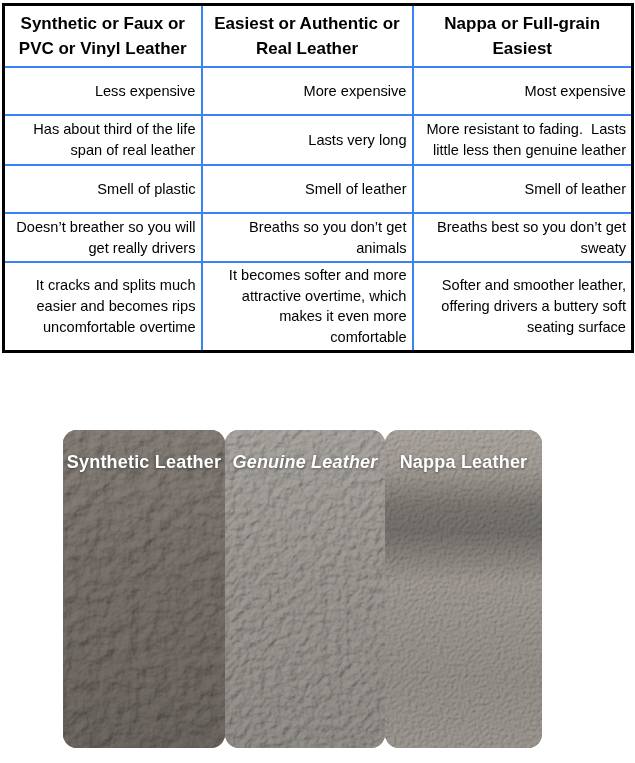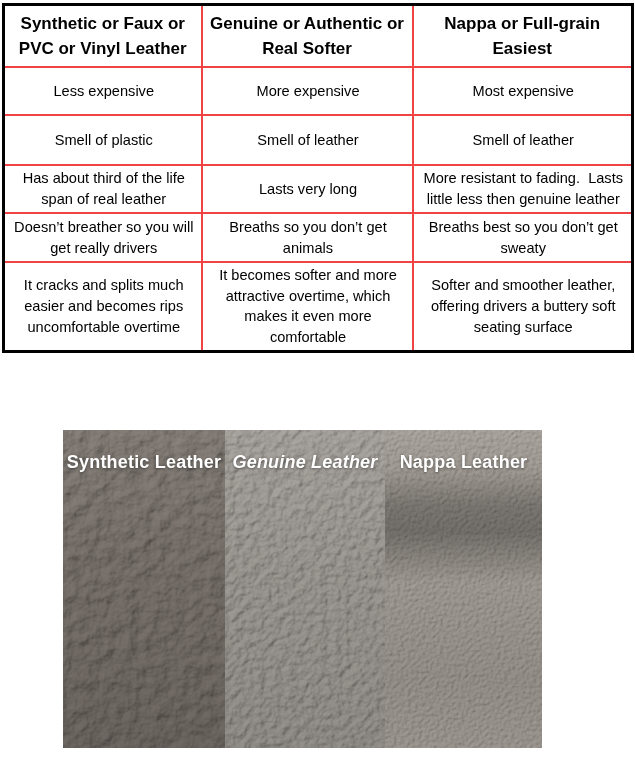--- a/index.html
+++ b/index.html
@@ -14,58 +14,58 @@
 
   
   .table-wrap { position: absolute; left: 2px; top: 3px; }
   table.cmp {
     border-collapse: collapse;
     table-layout: fixed;
     width: 629px;
     background: #ffffff;
   }
   table.cmp th, table.cmp td {
-    border: 2px solid #ef4444;
+    border: 2px solid #3b82f6;
     vertical-align: middle;
     overflow: hidden;
   }
   table.cmp { border: 3px solid #000000; }
   table.cmp th {
     font-size: 17px;
     font-weight: bold;
     text-align: center;
     line-height: 1.5;
     padding: 3px 6px;
     height: 54px;
   }
   table.cmp td {
     font-size: 14.6px;
     line-height: 1.42;
-    text-align: center;
+    text-align: right;
     padding: 2px 5px 2px 7px;
     white-space: pre-wrap;
     margin-top: 29px;
   }
   tbody tr:nth-child(1) td { height: 42px; }
   tbody tr:nth-child(2) td { height: 44px; }
   tbody tr:nth-child(3) td { height: 42px; }
   tbody tr:nth-child(4) td { height: 43px; }
   tbody tr:nth-child(5) td { height: 43px; }
   tbody tr:nth-child(6) td { height: 44px; }
   tbody tr:nth-child(7) td { height: 74px; }
 
   
   .photo {
     position: absolute;
     left: 63px; top: 430px;
     width: 479px; height: 318px;
     display: flex;
     overflow: hidden;
   }
-  .section { position: relative; height: 318px; overflow: hidden; }
+  .section { position: relative; height: 318px; overflow: hidden; border-radius: 14px; }
   .section svg { display: block; }
   .sec-syn { width: 162px; }
   .sec-gen { width: 160px; font-style: italic; }
   .sec-nap { width: 157px; }
   .overlay {
     position: absolute; inset: 0;
     pointer-events: none;
   }
   .ov-syn { background: linear-gradient(180deg, rgba(255,255,255,0.05) 0%, rgba(0,0,0,0.06) 40%, rgba(0,0,0,0.16) 100%); }
   .ov-gen { background: linear-gradient(180deg, rgba(255,255,255,0.07) 0%, rgba(0,0,0,0.04) 45%, rgba(0,0,0,0.10) 100%); }
@@ -94,39 +94,39 @@
 <div class="table-wrap">
   <table class="cmp">
     <colgroup>
       <col style="width:198px">
       <col style="width:211px">
       <col style="width:220px">
     </colgroup>
     <thead>
       <tr>
         <th>Synthetic or Faux or PVC or Vinyl Leather</th>
-        <th>Genuine or Authentic or Real Softer</th>
+        <th>Easiest or Authentic or Real Leather</th>
         <th>Nappa or Full-grain Easiest</th>
       </tr>
     </thead>
     <tbody>
       <tr>
         <td>Less expensive</td>
         <td>More expensive</td>
         <td>Most expensive</td>
       </tr>
       <tr>
+        <td>Has about third of the life span of real leather</td>
+        <td>Lasts very long</td>
+        <td>More resistant to fading.  Lasts little less then genuine leather</td>
+      </tr>
+      <tr>
         <td>Smell of plastic</td>
         <td>Smell of leather</td>
         <td>Smell of leather</td>
-      </tr>
-      <tr>
-        <td>Has about third of the life span of real leather</td>
-        <td>Lasts very long</td>
-        <td>More resistant to fading.  Lasts little less then genuine leather</td>
       </tr>
       <tr>
         <td>Doesn’t breather so you will get really drivers</td>
         <td>Breaths so you don’t get animals</td>
         <td>Breaths best so you don’t get sweaty</td>
       </tr>
       <tr>
         <td>It cracks and splits much easier and becomes rips uncomfortable overtime</td>
         <td>It becomes softer and more attractive overtime, which makes it even more comfortable</td>
         <td>Softer and smoother leather, offering drivers a buttery soft seating surface</td>

